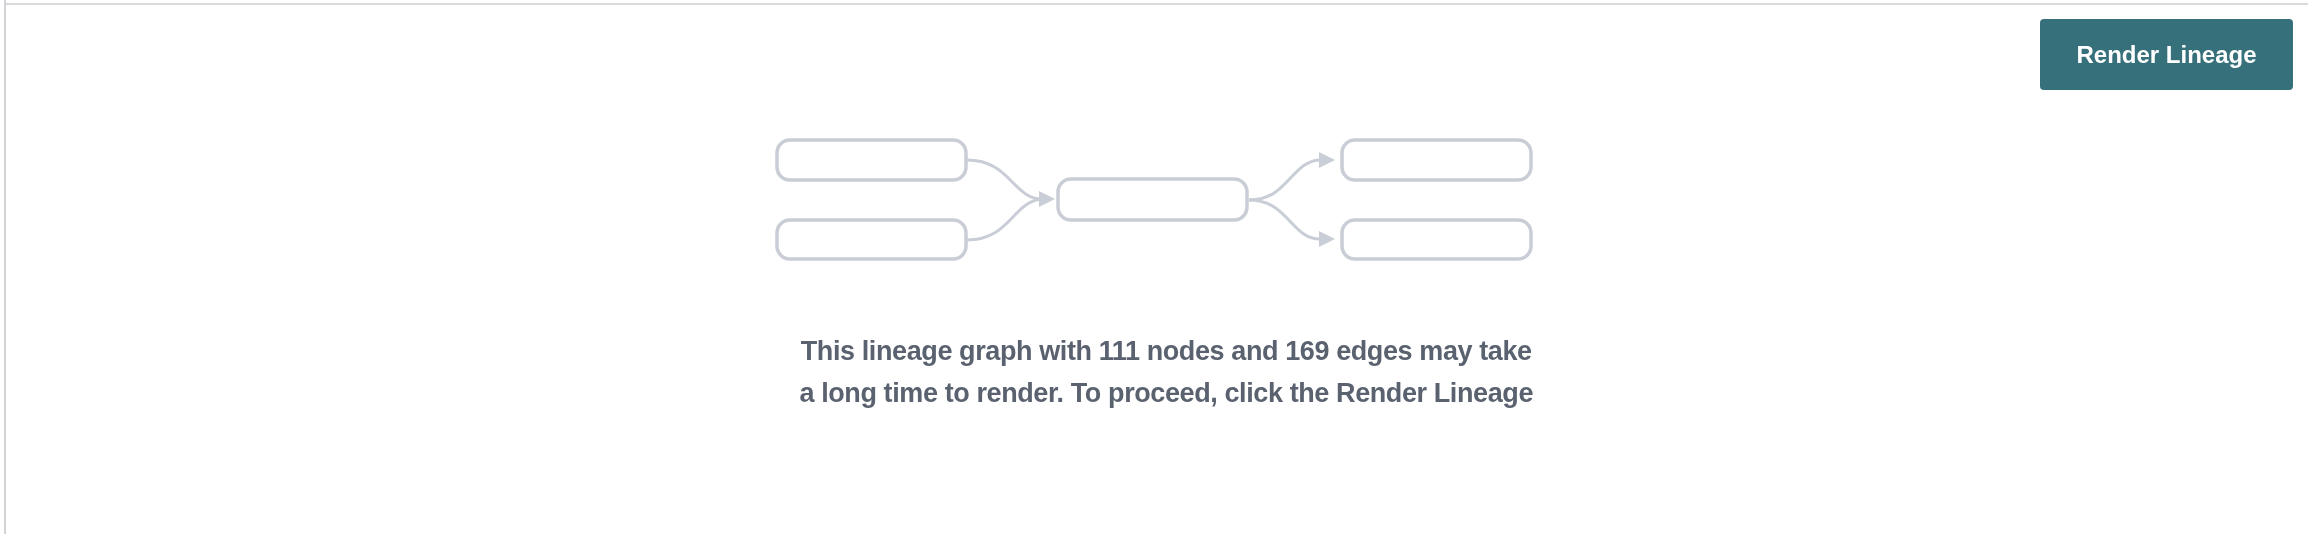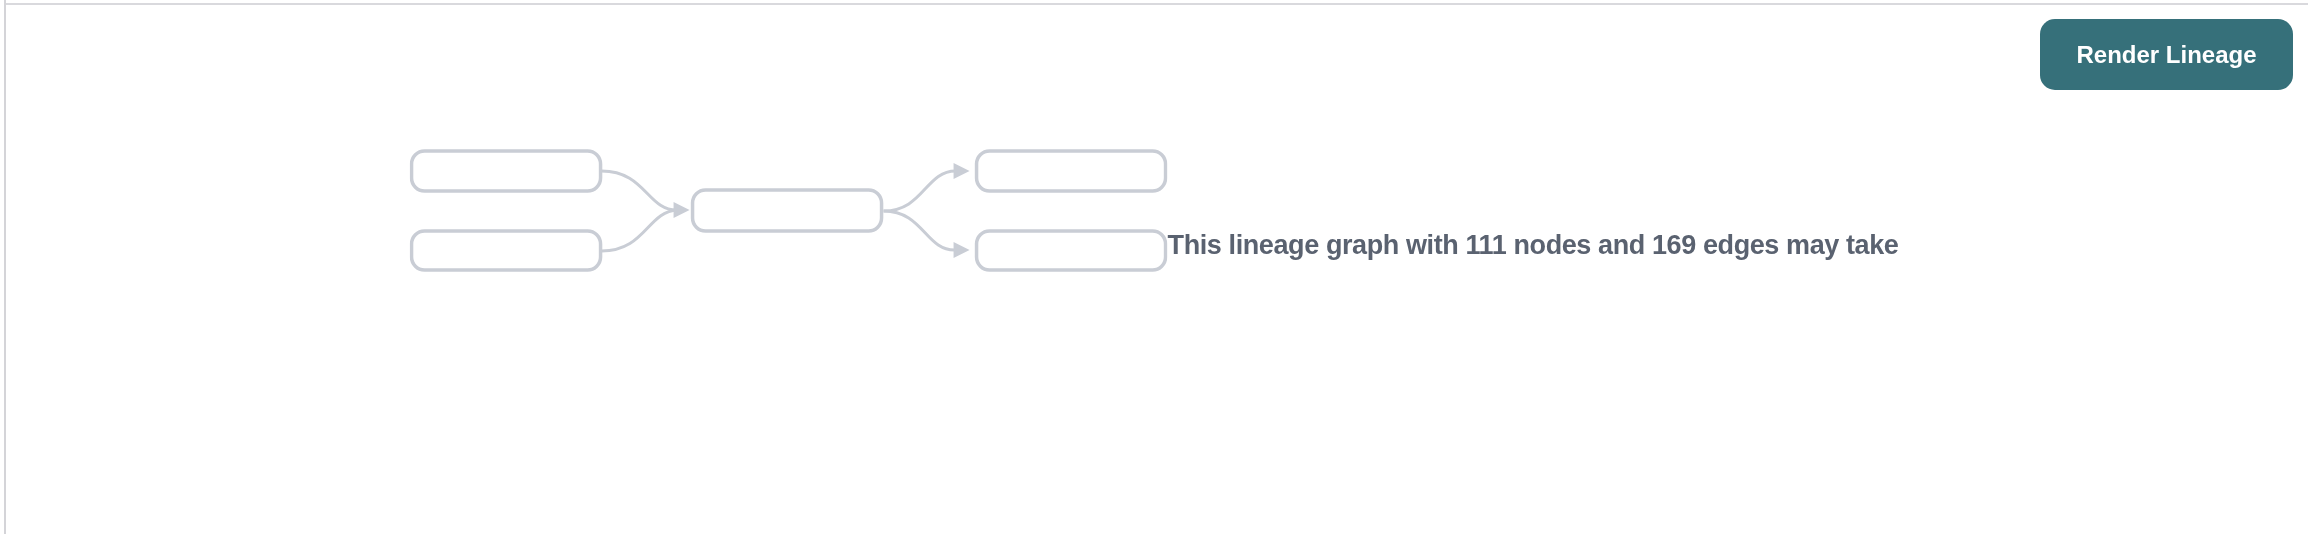--- a/index.html
+++ b/index.html
@@ -27,36 +27,37 @@
   }
 
   .render-btn {
     position: absolute;
     top: 19px;
     right: 15px;
     height: 71px;
     min-width: 253px;
     padding: 12px 30px;
     border: none;
-    border-radius: 15px;
+    border-radius: 4px;
     background: #36707a;
     color: #ffffff;
     font-family: "Liberation Sans", sans-serif;
     font-size: 24px;
     font-weight: 700;
     cursor: pointer;
   }
 
   .empty-state {
     position: absolute;
-    top: 149px;
+    top: 138px;
     left: 50%;
     transform: translateX(-50%);
     display: flex;
-    align-items: center;
+    flex-direction: column;
+    align-items: flex-end;
   }
 
   .illustration { display: block; }
 
   .message {
     margin-top: 69px;
     text-align: center;
     color: #5a6270;
     font-size: 27px;
     font-weight: 700;
@@ -90,16 +91,17 @@
 
       <rect x="2" y="2" width="189" height="40" rx="13" stroke="#c9cdd5" stroke-width="3.5" fill="#ffffff"></rect>
       <rect x="2" y="82" width="189" height="39" rx="13" stroke="#c9cdd5" stroke-width="3.5" fill="#ffffff"></rect>
       <rect x="283" y="41" width="189" height="41" rx="13" stroke="#c9cdd5" stroke-width="3.5" fill="#ffffff"></rect>
       <rect x="567" y="2" width="189" height="40" rx="13" stroke="#c9cdd5" stroke-width="3.5" fill="#ffffff"></rect>
       <rect x="567" y="82" width="189" height="39" rx="13" stroke="#c9cdd5" stroke-width="3.5" fill="#ffffff"></rect>
     </svg>
 
     <div class="message">
       <div class="line">This lineage graph with 111 nodes and 169 edges may take</div>
+      <div class="line">a long time to render. To proceed, click the Render Lineage</div>
     </div>
 
   </div>
 </div>
 
 </body></html>

